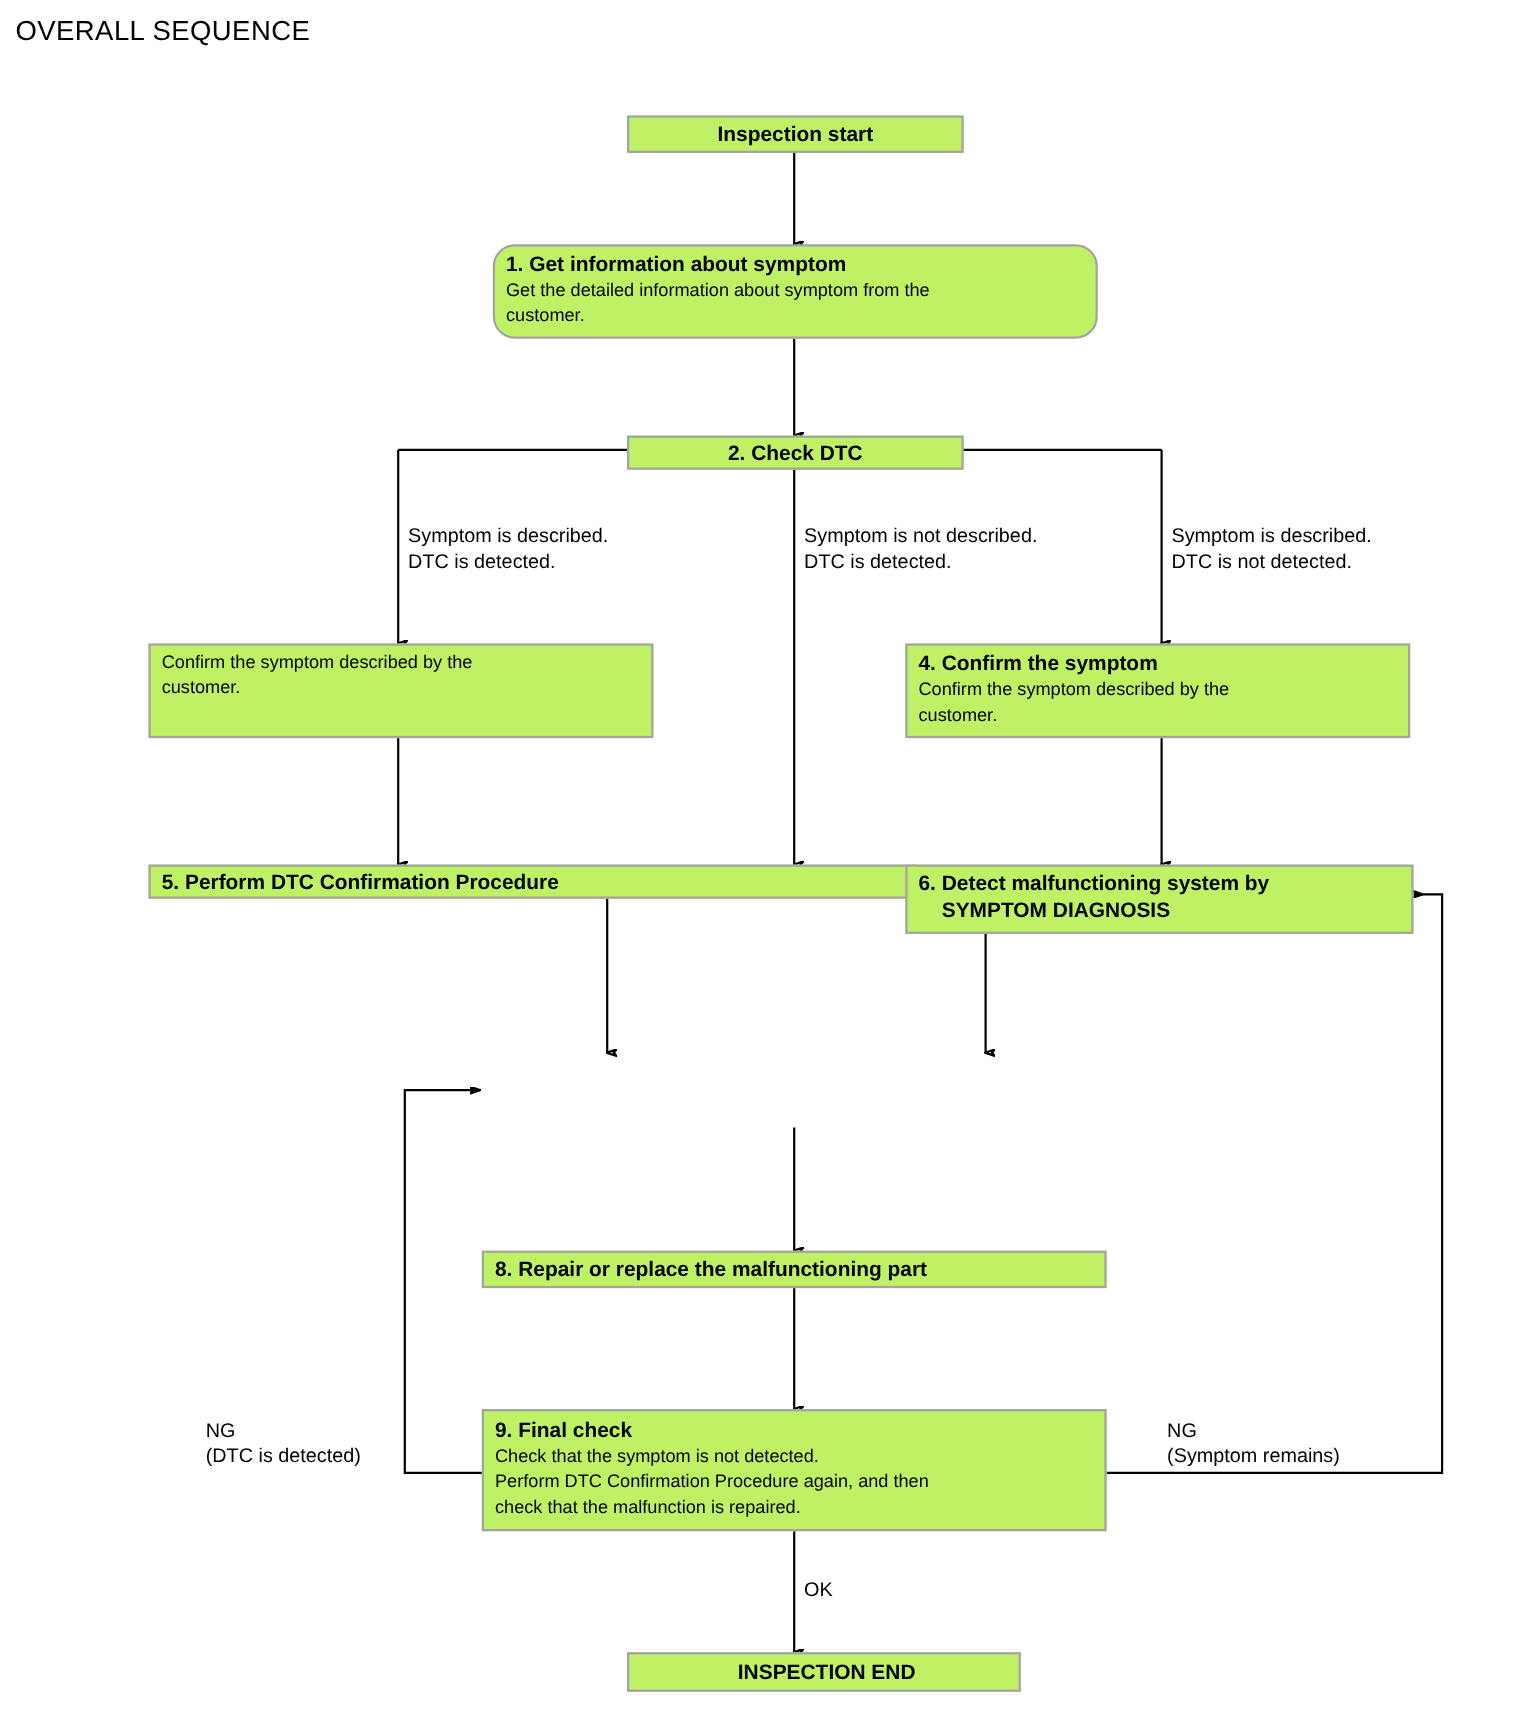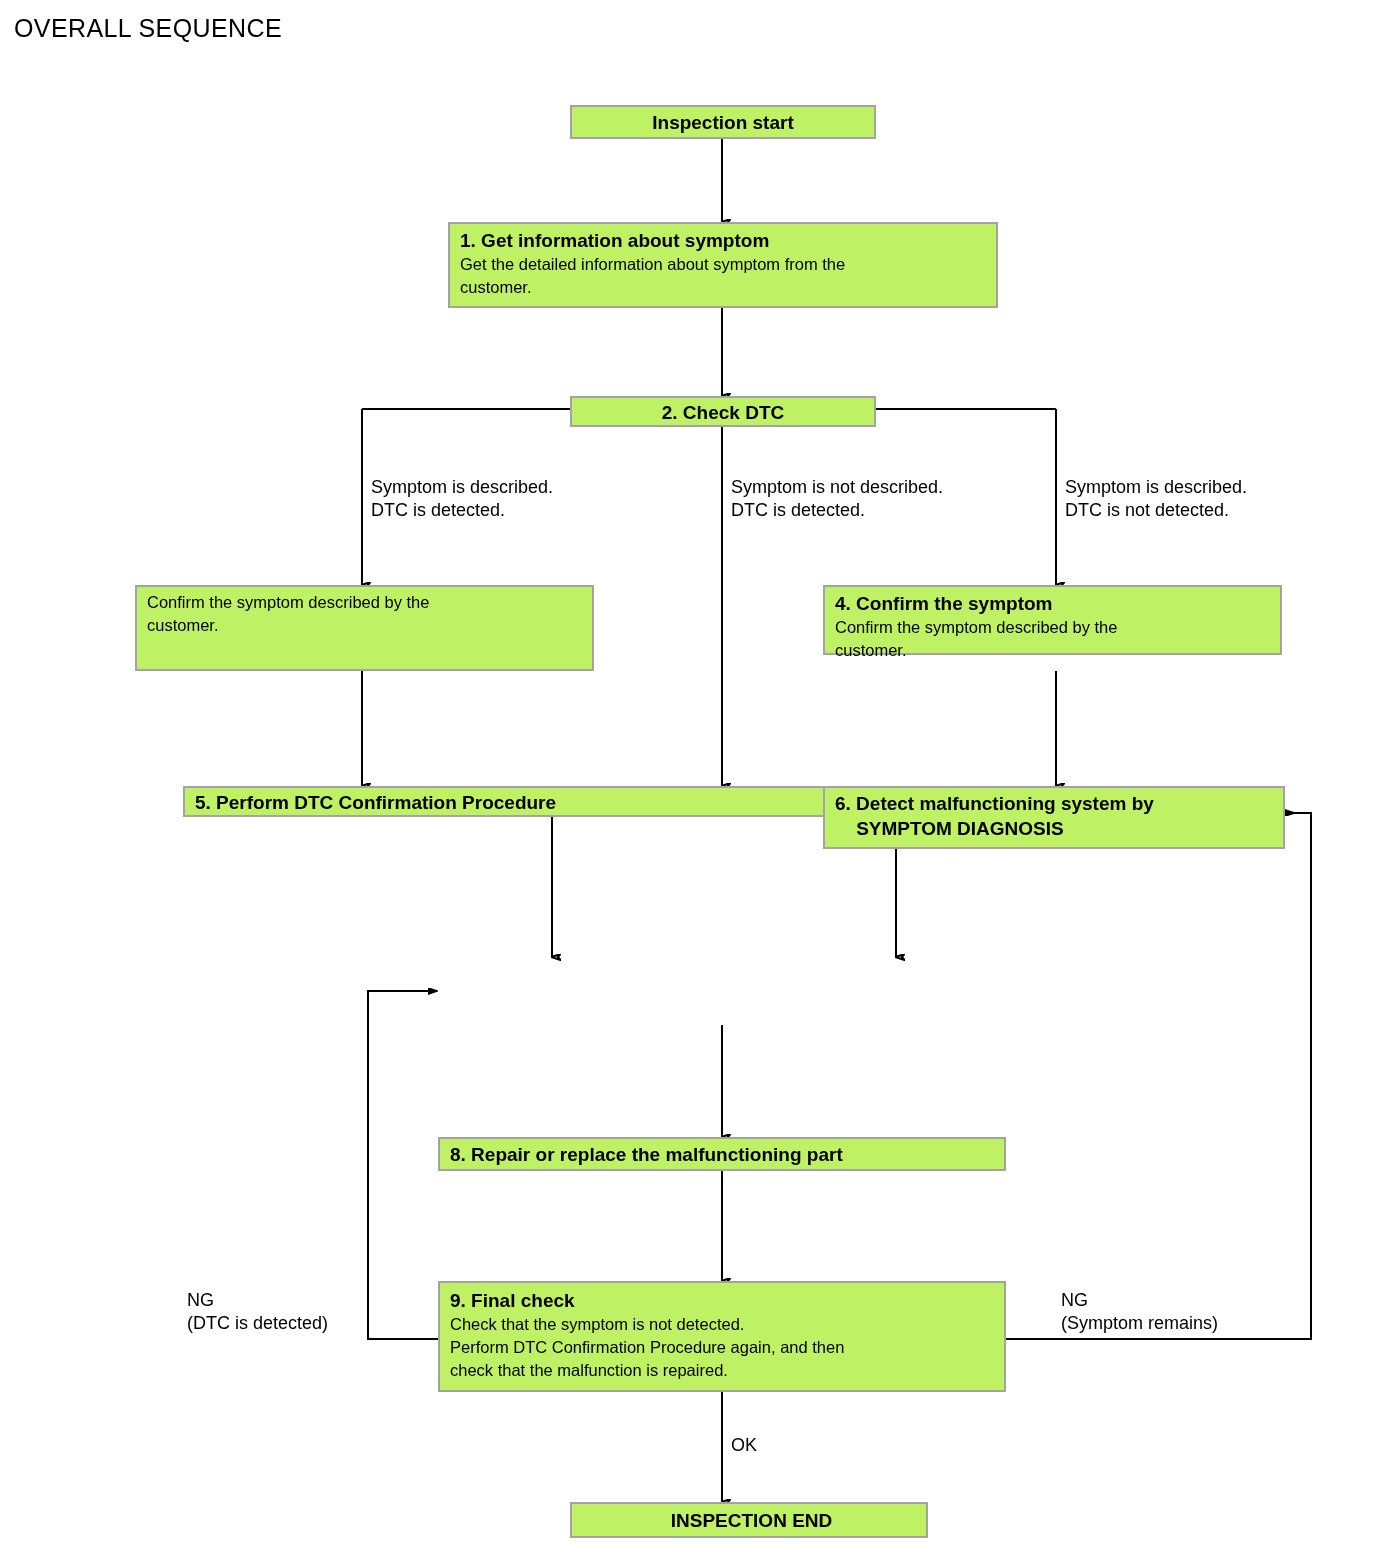--- a/index.html
+++ b/index.html
@@ -115,21 +115,21 @@
 
     <polyline points="440,1339 368,1339 368,991 436,991" marker-end="url(#ah-right)"></polyline>
 
     <polyline points="1006,1339 1311,1339 1311,813 1285,813" marker-end="url(#ah-left)"></polyline>
   </svg>
 
   <div class="node center" style="left:570px; top:105px; width:306px; height:34px; padding-top:3px;">
     <div class="ttl">Inspection start</div>
   </div>
 
-  <div class="node" style="left:448px; top:222px; width:550px; height:86px;">
+  <div class="node" style="left:448px; top:222px; width:550px; height:86px;border-radius:20px;">
     <div class="ttl">1. Get information about symptom</div>
     <div class="sub">Get the detailed information about symptom from the
 customer.</div>
   </div>
 
   <div class="node center" style="left:570px; top:396px; width:306px; height:31px; padding-top:2px;">
     <div class="ttl">2. Check DTC</div>
   </div>
 
   <div class="edge-label" style="left:371px; top:476px;">Symptom is described.
@@ -139,27 +139,27 @@
 DTC is detected.</div>
 
   <div class="edge-label" style="left:1065px; top:476px;">Symptom is described.
 DTC is not detected.</div>
 
   <div class="node" style="left:135px; top:585px; width:459px; height:86px;">
     <div class="sub">Confirm the symptom described by the
 customer.</div>
   </div>
 
-  <div class="node" style="left:823px; top:585px; width:459px; height:70px;">
+  <div class="node" style="left:823px; top:585px; width:459px; height:86px;">
     <div class="ttl">4. Confirm the symptom</div>
     <div class="sub">Confirm the symptom described by the
 customer.</div>
   </div>
 
-  <div class="node" style="left:135px; top:786px; width:698px; height:31px; padding-top:2px;margin-left:48px;">
+  <div class="node" style="left:135px; top:786px; width:698px; height:31px; padding-top:2px;">
     <div class="ttl">5. Perform DTC Confirmation Procedure</div>
   </div>
 
   <div class="node" style="left:823px; top:786px; width:462px; height:63px; padding-top:3px;">
     <div class="ttl">6. Detect malfunctioning system by
     SYMPTOM DIAGNOSIS</div>
   </div>
 
 
   <div class="node" style="left:438px; top:1137px; width:568px; height:34px; padding-top:3px;">

